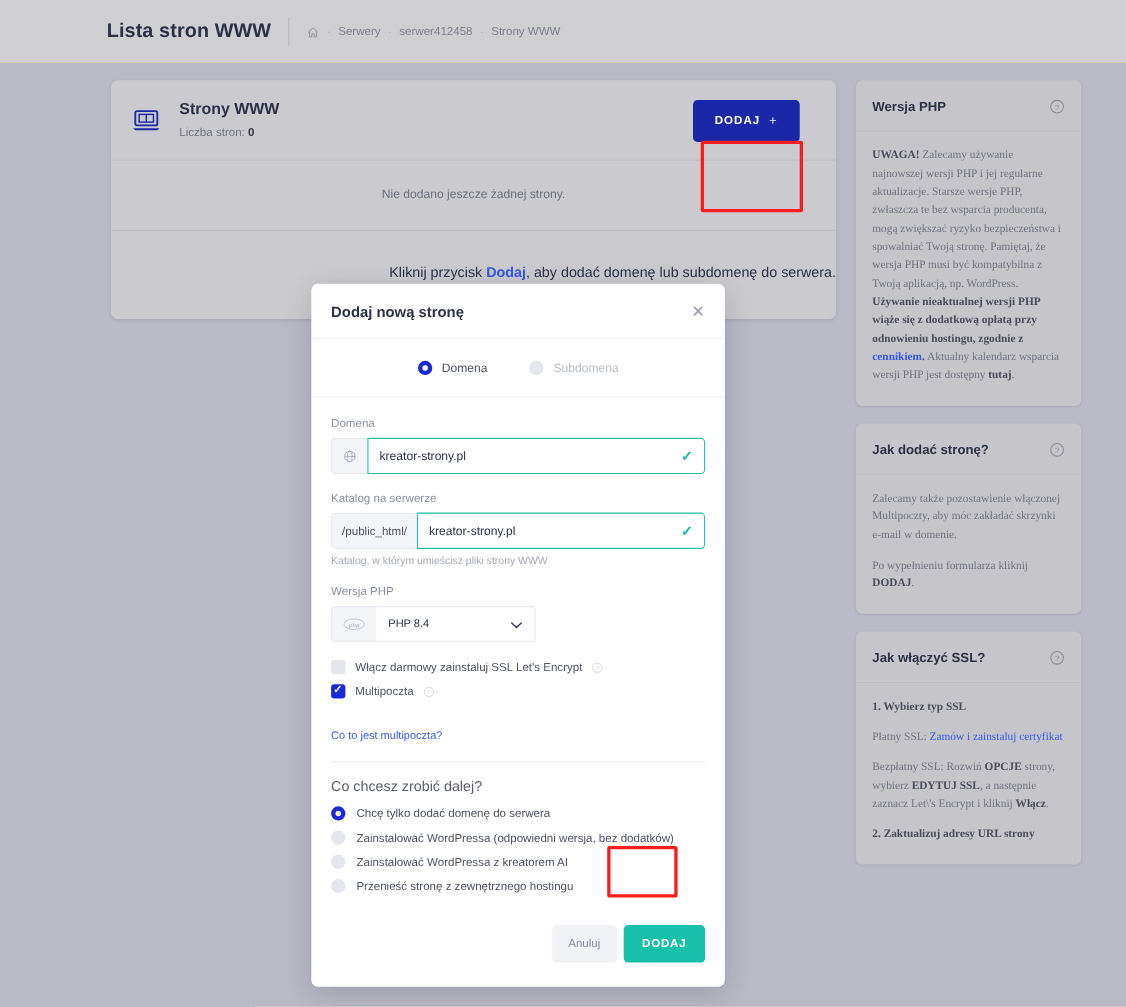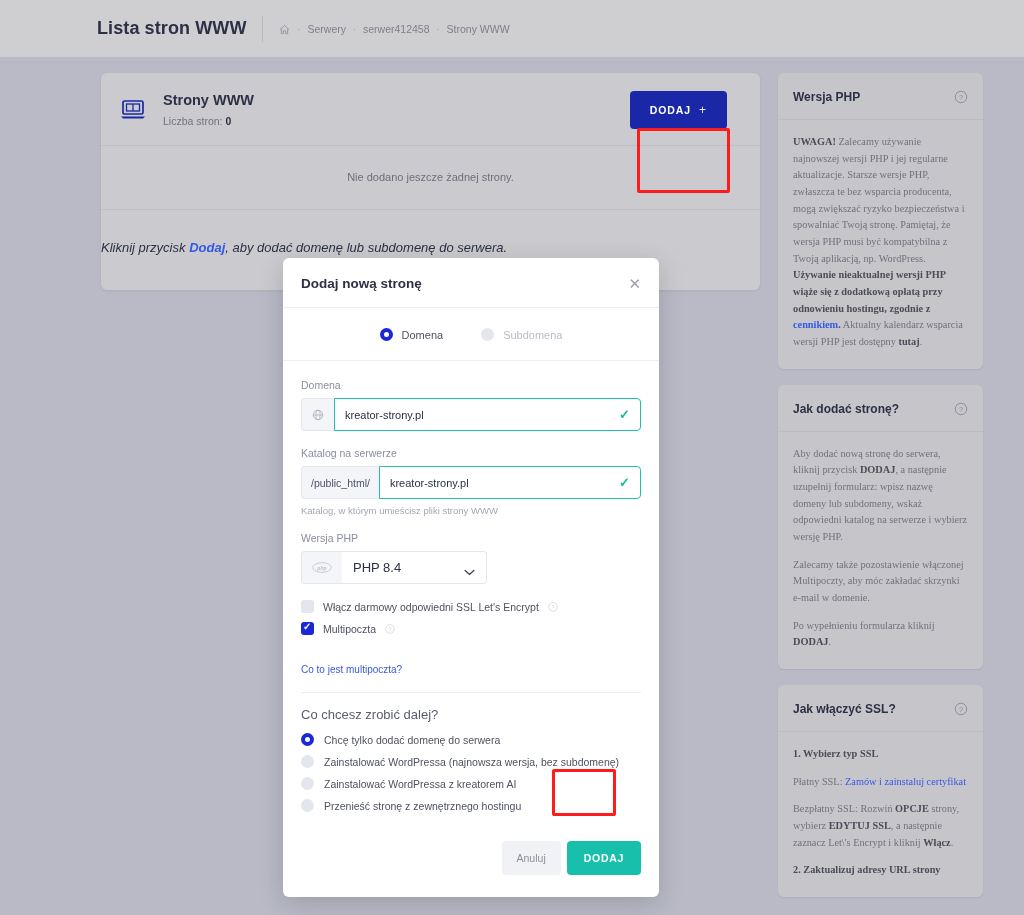--- a/index.html
+++ b/index.html
@@ -40,21 +40,21 @@
     background: #1a28a8; color: #fff; border: none; border-radius: 4px;
     font-size: 10.5px; font-weight: bold; letter-spacing: .9px;
     padding: 12px 20px; cursor: pointer; font-family: inherit;
     display: flex; align-items: center; gap: 8px;
   }
   .btn-add-main .plus { font-weight: normal; font-size: 12px; opacity: .9; }
   .hl-box { position: absolute; border: 3px solid #fc1c1c; border-radius: 2px; pointer-events: none; }
 
   .card-divider { height: 1px; background: #bfbfc5; }
   .card-empty { text-align: center; font-size: 11px; color: #6d6f7c; padding: 25px 0 26px; }
-  .card-hint { text-align: left; font-size: 13px; color: #2b3045; padding: 30px 0 35px; font-style: italic; }
+  .card-hint { text-align: right; font-size: 13px; color: #2b3045; padding: 30px 0 35px; }
   .card-hint a { color: #3558e8; font-weight: bold; text-decoration: none; }
 
   
   .aside { position: absolute; left: 778px; top: 16px; width: 205px; }
   .panel { background: #c6c6ca; border-radius: 6px; margin-bottom: 16px; overflow: hidden; box-shadow: 0 1px 2px rgba(0,0,0,.07); }
   .panel-head { display: flex; align-items: center; justify-content: space-between; padding: 17px 15px 15px; }
   .panel-title { font-size: 12px; font-weight: bold; color: #2b3045; }
   .q-ico { width: 14px; height: 14px; flex: 0 0 auto; }
   .panel-body { padding: 14px 15px 18px; border-top: 1px solid #bcbcc2; font-size: 10.3px; line-height: 1.62; color: #6f717d; font-family: Liberation Serif, serif; }
   .panel-body p { margin-bottom: 11px; }
@@ -97,21 +97,21 @@
     flex: 1 1 auto; display: flex; align-items: center; justify-content: space-between;
     border: 1.4px solid #1fc0ac; border-radius: 0 4px 4px 0; padding: 0 10px;
     font-size: 11px; color: #2b3045; background: #fff;
   }
   .tick { color: #17bba6; font-size: 13px; font-weight: bold; }
 
   .select-wrap { display: flex; align-items: stretch; height: 33px; width: 186px; }
   .select-box {
     flex: 1 1 auto; display: flex; align-items: center; justify-content: space-between;
     border: 1px solid #e4e6ee; border-left: none; border-radius: 0 4px 4px 0; padding: 0 11px;
-    font-size: 13px; color: #2b3045; background: #fff; cursor: pointer;
+    font-size: 10px; color: #2b3045; background: #fff; cursor: pointer;
   }
   .chev { width: 11px; height: 7px; }
 
   .chk-row { display: flex; align-items: center; gap: 9px; margin-bottom: 9px; font-size: 10.5px; color: #4e5162; cursor: pointer; }
   .chk { width: 13px; height: 13px; border-radius: 3px; background: #e4e6ee; flex: 0 0 auto; position: relative; }
   .chk.on { background: #1a28d8; }
   .chk.on::after { content:"✓"; position: absolute; left: 2px; top: -1px; color: #fff; font-size: 10px; font-weight: bold; }
   .info-ico { width: 10px; height: 10px; opacity: .55; }
   .link-sm { font-size: 10px; color: #3558e8; text-decoration: none; display: inline-block; margin-top: 20px; }
 
@@ -201,21 +201,20 @@
         <div class="panel-head">
           <span class="panel-title">Jak dodać stronę?</span>
           <span class="q-ico">
             <svg viewBox="0 0 16 16" width="14" height="14">
                 <circle cx="8" cy="8" r="6.6" fill="none" stroke="#8b8d99" stroke-width="1.1"></circle>
                 <text x="8" y="11.3" font-size="8" fill="#8b8d99" text-anchor="middle" font-family="Liberation Sans">?</text>
               </svg>
           </span>
         </div>
         <div class="panel-body">
-          <p>Aby dodać nową stronę do serwera, kliknij przycisk <b>DODAJ</b>, a następnie uzupełnij formularz: wpisz nazwę domeny lub subdomeny, wskaż odpowiedni katalog na serwerze i wybierz wersję PHP.</p>
           <p>Zalecamy także pozostawienie włączonej Multipoczty, aby móc zakładać skrzynki e-mail w domenie.</p>
           <p>Po wypełnieniu formularza kliknij <b>DODAJ</b>.</p>
         </div>
       </div>
 
       <div class="panel">
         <div class="panel-head">
           <span class="panel-title">Jak włączyć SSL?</span>
           <span class="q-ico">
             <svg viewBox="0 0 16 16" width="14" height="14">
@@ -298,21 +297,21 @@
                 <svg viewBox="0 0 12 8" width="11" height="7">
                     <path d="M1 1.6 L6 6.2 L11 1.6" fill="none" stroke="#3a3f55" stroke-width="1.5" stroke-linecap="round"></path>
                   </svg>
               </span>
             </div>
           </div>
         </div>
 
         <label class="chk-row">
           <span class="chk"></span>
-          <span>Włącz darmowy odpowiedni SSL Let's Encrypt</span>
+          <span>Włącz darmowy zainstaluj SSL Let's Encrypt</span>
           <span class="info-ico">
             <svg viewBox="0 0 14 14" width="10" height="10">
                 <circle cx="7" cy="7" r="6" fill="none" stroke="#a6a9b8" stroke-width="1"></circle>
                 <text x="7" y="10" font-size="7.5" fill="#a6a9b8" text-anchor="middle" font-family="Liberation Sans">?</text>
               </svg>
           </span>
         </label>
 
         <label class="chk-row">
           <span class="chk on"></span>
@@ -330,21 +329,21 @@
         <div class="sep"></div>
 
         <div class="q-label">Co chcesz zrobić dalej?</div>
 
         <label class="r-row">
           <span class="radio on"></span>
           <span>Chcę tylko dodać domenę do serwera</span>
         </label>
         <label class="r-row">
           <span class="radio"></span>
-          <span>Zainstalować WordPressa (najnowsza wersja, bez subdomenę)</span>
+          <span>Zainstalować WordPressa (odpowiedni wersja, bez dodatków)</span>
         </label>
         <label class="r-row">
           <span class="radio"></span>
           <span>Zainstalować WordPressa z kreatorem AI</span>
         </label>
         <label class="r-row">
           <span class="radio"></span>
           <span>Przenieść stronę z zewnętrznego hostingu</span>
         </label>
 

